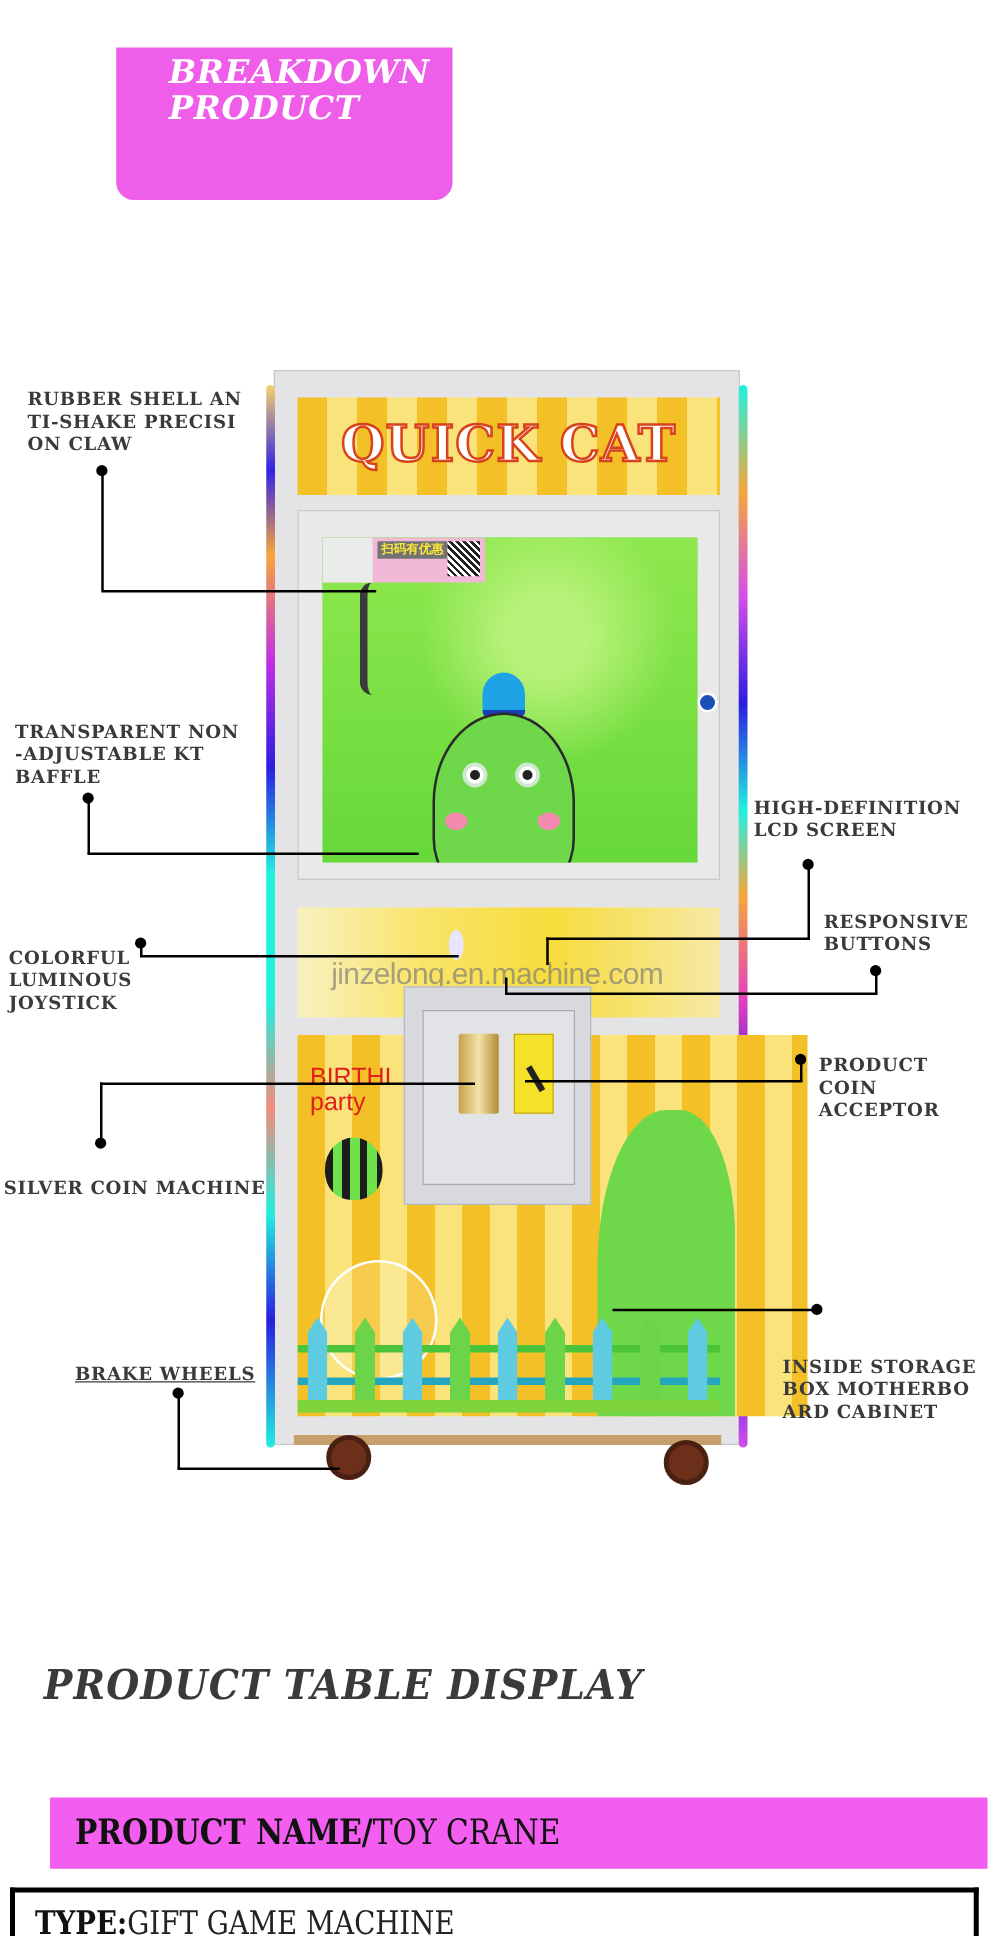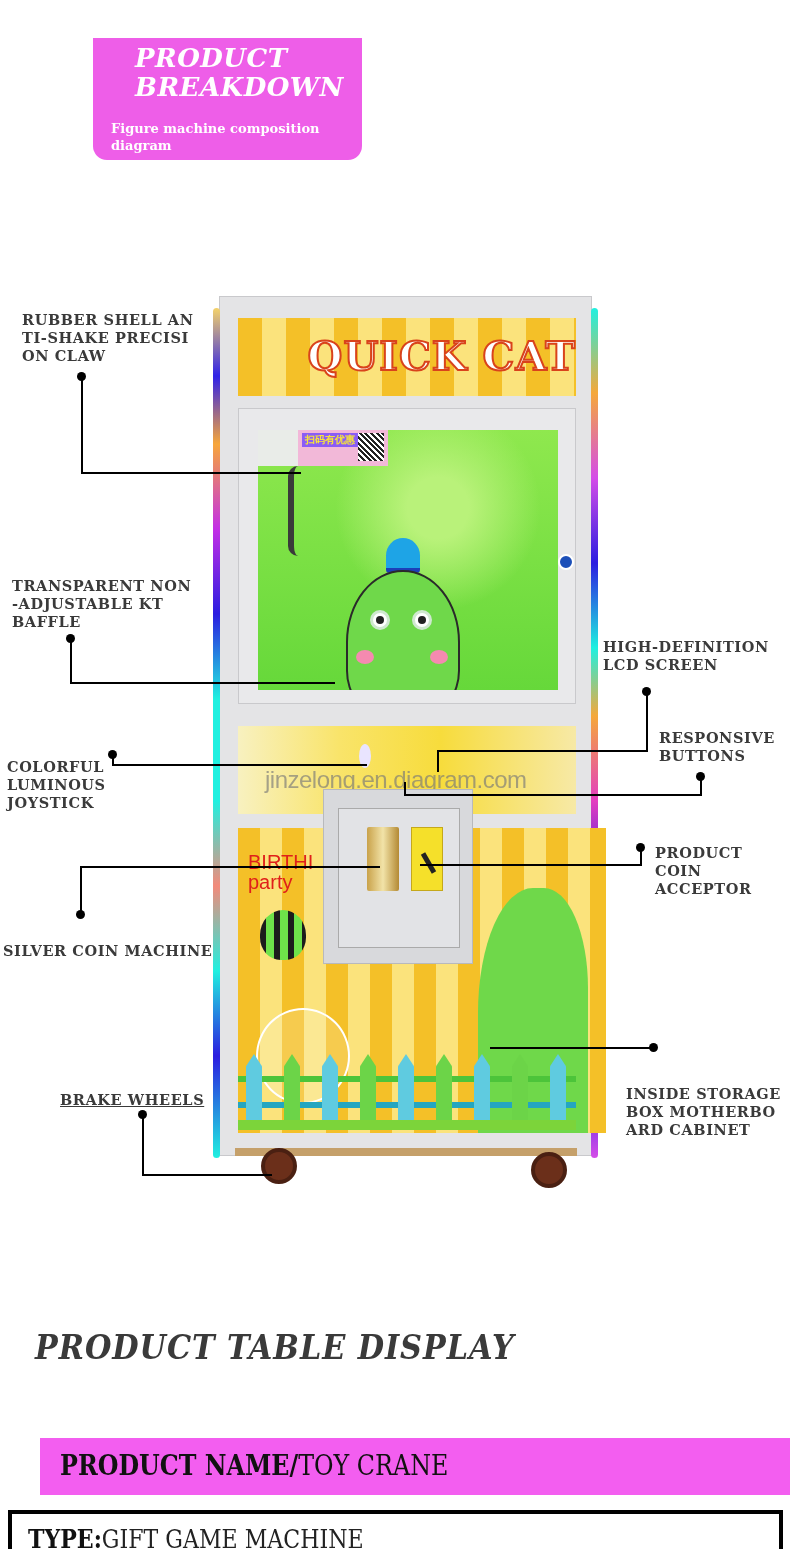--- a/index.html
+++ b/index.html
@@ -23,41 +23,41 @@
 
   
   .machine { left: 213px; top: 296px; width: 385px; height: 895px; }
   .frame { position: absolute; background: #e4e4e6; border: 1px solid #c9c9cc; box-sizing: border-box; }
   .led-left { position: absolute; left: 0; top: 12px; width: 7px; height: 850px;
               background: linear-gradient(180deg, #f5d36a 0%, #3022e8 8%, #f7a63a 16%, #c32ee6 26%, #2b1de0 36%, #20f0e0 46%, #20f0e0 58%, #f38a7a 68%, #20f0e0 78%, #2b1de0 88%, #20f0e0 100%); border-radius: 4px; }
   .led-right { position: absolute; right: 0; top: 12px; width: 7px; height: 850px;
               background: linear-gradient(180deg, #20f0e0 0%, #f5a83a 10%, #d44de8 20%, #2b1de0 30%, #20f0e0 40%, #f5a83a 48%, #e33ec0 58%, #2b1de0 68%, #f08a9a 78%, #2b1de0 90%, #d44de8 100%); border-radius: 4px; }
   .topsign { position: absolute; left: 25px; top: 22px; width: 338px; height: 78px;
              background: repeating-linear-gradient(90deg, #f4c028 0 24px, #fbe37c 24px 48px); }
-  .signtext { position: absolute; left: 0; right: 0; top: 14px; text-align: right;
+  .signtext { position: absolute; left: 0; right: 0; top: 14px; text-align: center;
               font: bold 40px/48px "DejaVu Serif", serif; color: #fff; letter-spacing: 1px;
               -webkit-text-stroke: 2px #d9431b; }
   .glass { position: absolute; left: 45px; top: 134px; width: 300px; height: 260px; background: #7fe04a; overflow: hidden; }
   .glass .bg2 { position: absolute; inset: 0; background: radial-gradient(circle at 60% 30%, #b9f27a 0 12%, transparent 40%), linear-gradient(180deg, #8fe84e, #66d83a); }
   .sticker { position: absolute; left: 0; top: 0; width: 130px; height: 36px; background: #f2b8d8; }
   .sticker .wc { position: absolute; left: 0; top: 0; width: 40px; height: 36px; background: #e9ece8; }
-  .sticker .txt { position: absolute; left: 44px; top: 3px; font: bold 10px/12px "DejaVu Sans", sans-serif; color: #f6e43a; background: #8b5cf6; padding: 1px 3px; text-align: center; }
+  .sticker .txt { position: absolute; left: 44px; top: 3px; font: bold 10px/12px "DejaVu Sans", sans-serif; color: #f6e43a; background: #737373; padding: 1px 3px; text-align: center; }
   .sticker .qr { position: absolute; right: 4px; top: 3px; width: 26px; height: 28px;
                  background: repeating-linear-gradient(45deg, #222 0 2px, #fff 2px 4px); }
   .cathead { position: absolute; left: 88px; top: 140px; width: 110px; height: 140px; background: #6fd84a;
              border-radius: 50% 50% 30% 30%; border: 2px solid #2a2a2a; }
   .cathat { position: absolute; left: 128px; top: 108px; width: 34px; height: 30px; background: #1ea4e6;
             border-radius: 50% 50% 10% 10%; border-bottom: 5px solid #1c3fb8; }
   .cheek { position: absolute; width: 18px; height: 14px; background: #f58ab0; border-radius: 50%; }
   .eye { position: absolute; width: 14px; height: 14px; background: #fff; border-radius: 50%; border: 3px solid #cfe8cf; }
   .eye::after { content: ""; position: absolute; left: 3px; top: 3px; width: 8px; height: 8px; background: #222; border-radius: 50%; }
   .claw { position: absolute; left: 30px; top: 36px; width: 30px; height: 90px; border-left: 6px solid #3a3a3a; border-radius: 10px; }
   .joysection { position: absolute; left: 25px; top: 430px; width: 338px; height: 88px; background: linear-gradient(90deg, #f8f1c0, #f9e46a 30%, #f7dc3c 60%, #f7e9a6); }
   .watermark { position: absolute; left: 52px; top: 470px; font: 24px/28px "Liberation Sans", sans-serif; color: rgba(120,120,120,0.65); letter-spacing: -0.5px; }
-  .lower { position: absolute; left: 25px; top: 532px; width: 368px; height: 305px;
+  .lower { position: absolute; left: 25px; top: 532px; width: 408px; height: 305px;
            background: repeating-linear-gradient(90deg, #f4c028 0 22px, #fbe37c 22px 44px); overflow: hidden; }
   .coinbox { position: absolute; left: 110px; top: 493px; width: 150px; height: 175px; background: #d8d9dc; border: 1px solid #b8b9bc; box-sizing: border-box; }
   .coinbox .door { position: absolute; left: 14px; top: 18px; width: 122px; height: 140px; background: #e2e3e6; border: 1px solid #aaa; box-sizing: border-box; }
   .silver { position: absolute; left: 28px; top: 18px; width: 32px; height: 64px; background: linear-gradient(90deg, #c9a24a, #f2e3a8 50%, #b48a34); border-radius: 2px; }
   .yellowc { position: absolute; left: 72px; top: 18px; width: 32px; height: 64px; background: #f5e02a; border: 1px solid #c5a81a; box-sizing: border-box; }
   .yellowc::after { content: ""; position: absolute; left: 14px; top: 24px; width: 5px; height: 22px; background: #222; transform: rotate(-30deg); }
   .birth { position: absolute; left: 10px; top: 24px; font: 20px/20px "Liberation Sans", sans-serif; color: #e0201a; }
   .balloon { position: absolute; left: 22px; top: 82px; width: 46px; height: 50px; background: repeating-linear-gradient(90deg, #1c1c1c 0 6px, #6ee24a 6px 14px); border-radius: 50% 50% 45% 45%; }
   .cat2 { position: absolute; left: 240px; top: 60px; width: 110px; height: 250px; background: #6fd84a; border-radius: 50% 40% 0 0; }
   .fence { position: absolute; left: 0; top: 222px; width: 338px; height: 80px; }
@@ -75,24 +75,23 @@
   .name-key { position: absolute; left: 20px; top: 9px; font: bold 28px/38px "DejaVu Serif", serif; color: #111; transform: scaleX(0.85); transform-origin: left; white-space: nowrap; }
   .type-box { left: 8px; top: 1510px; width: 775px; height: 60px; border: 4px solid #000; box-sizing: border-box; border-bottom: none; }
   .type-text { position: absolute; left: 16px; top: 8px; font: 26px/34px "DejaVu Serif", serif; color: #222; transform: scaleX(0.85); transform-origin: left; white-space: nowrap; }
   .type-text b { color: #111; }
 </style>
 </head>
 <body>
 
 <div class="abs badge">
   <div class="badge-title">
+    <div>BREAKDOWN</div>
     <div>PRODUCT</div>
-    <div>BREAKDOWN</div>
-  </div>
-  <div class="badge-sub">Figure machine composition diagram</div>
+  </div>
 </div>
 
 <div class="abs machine">
   <div class="frame" style="left:6px;top:0;width:373px;height:860px;"></div>
   <div class="led-left"></div>
   <div class="led-right"></div>
 
   <div class="topsign">
     <div class="signtext">QUICK CAT</div>
   </div>
@@ -111,21 +110,21 @@
       <div class="eye" style="left:22px;top:38px;"></div>
       <div class="eye" style="left:64px;top:38px;"></div>
       <div class="cheek" style="left:8px;top:78px;"></div>
       <div class="cheek" style="left:82px;top:78px;"></div>
     </div>
   </div>
   <div style="position:absolute;left:345px;top:258px;width:12px;height:12px;border-radius:50%;background:#1c4fb8;border:2px solid #fff;"></div>
 
   <div class="joysection"></div>
   <div style="position:absolute;left:146px;top:448px;width:12px;height:24px;background:#e9e4ff;border-radius:50%;"></div>
-  <div class="watermark">jinzelong.en.diagram.com</div>
+  <div class="watermark">jinzelong.en.machine.com</div>
 
   <div class="lower">
     <div class="birth">
       <div>BIRTHI</div>
       <div>party</div>
     </div>
     <div class="balloon"></div>
     <div class="cat2"></div>
     <div class="porthole"></div>
     <div class="fence">

